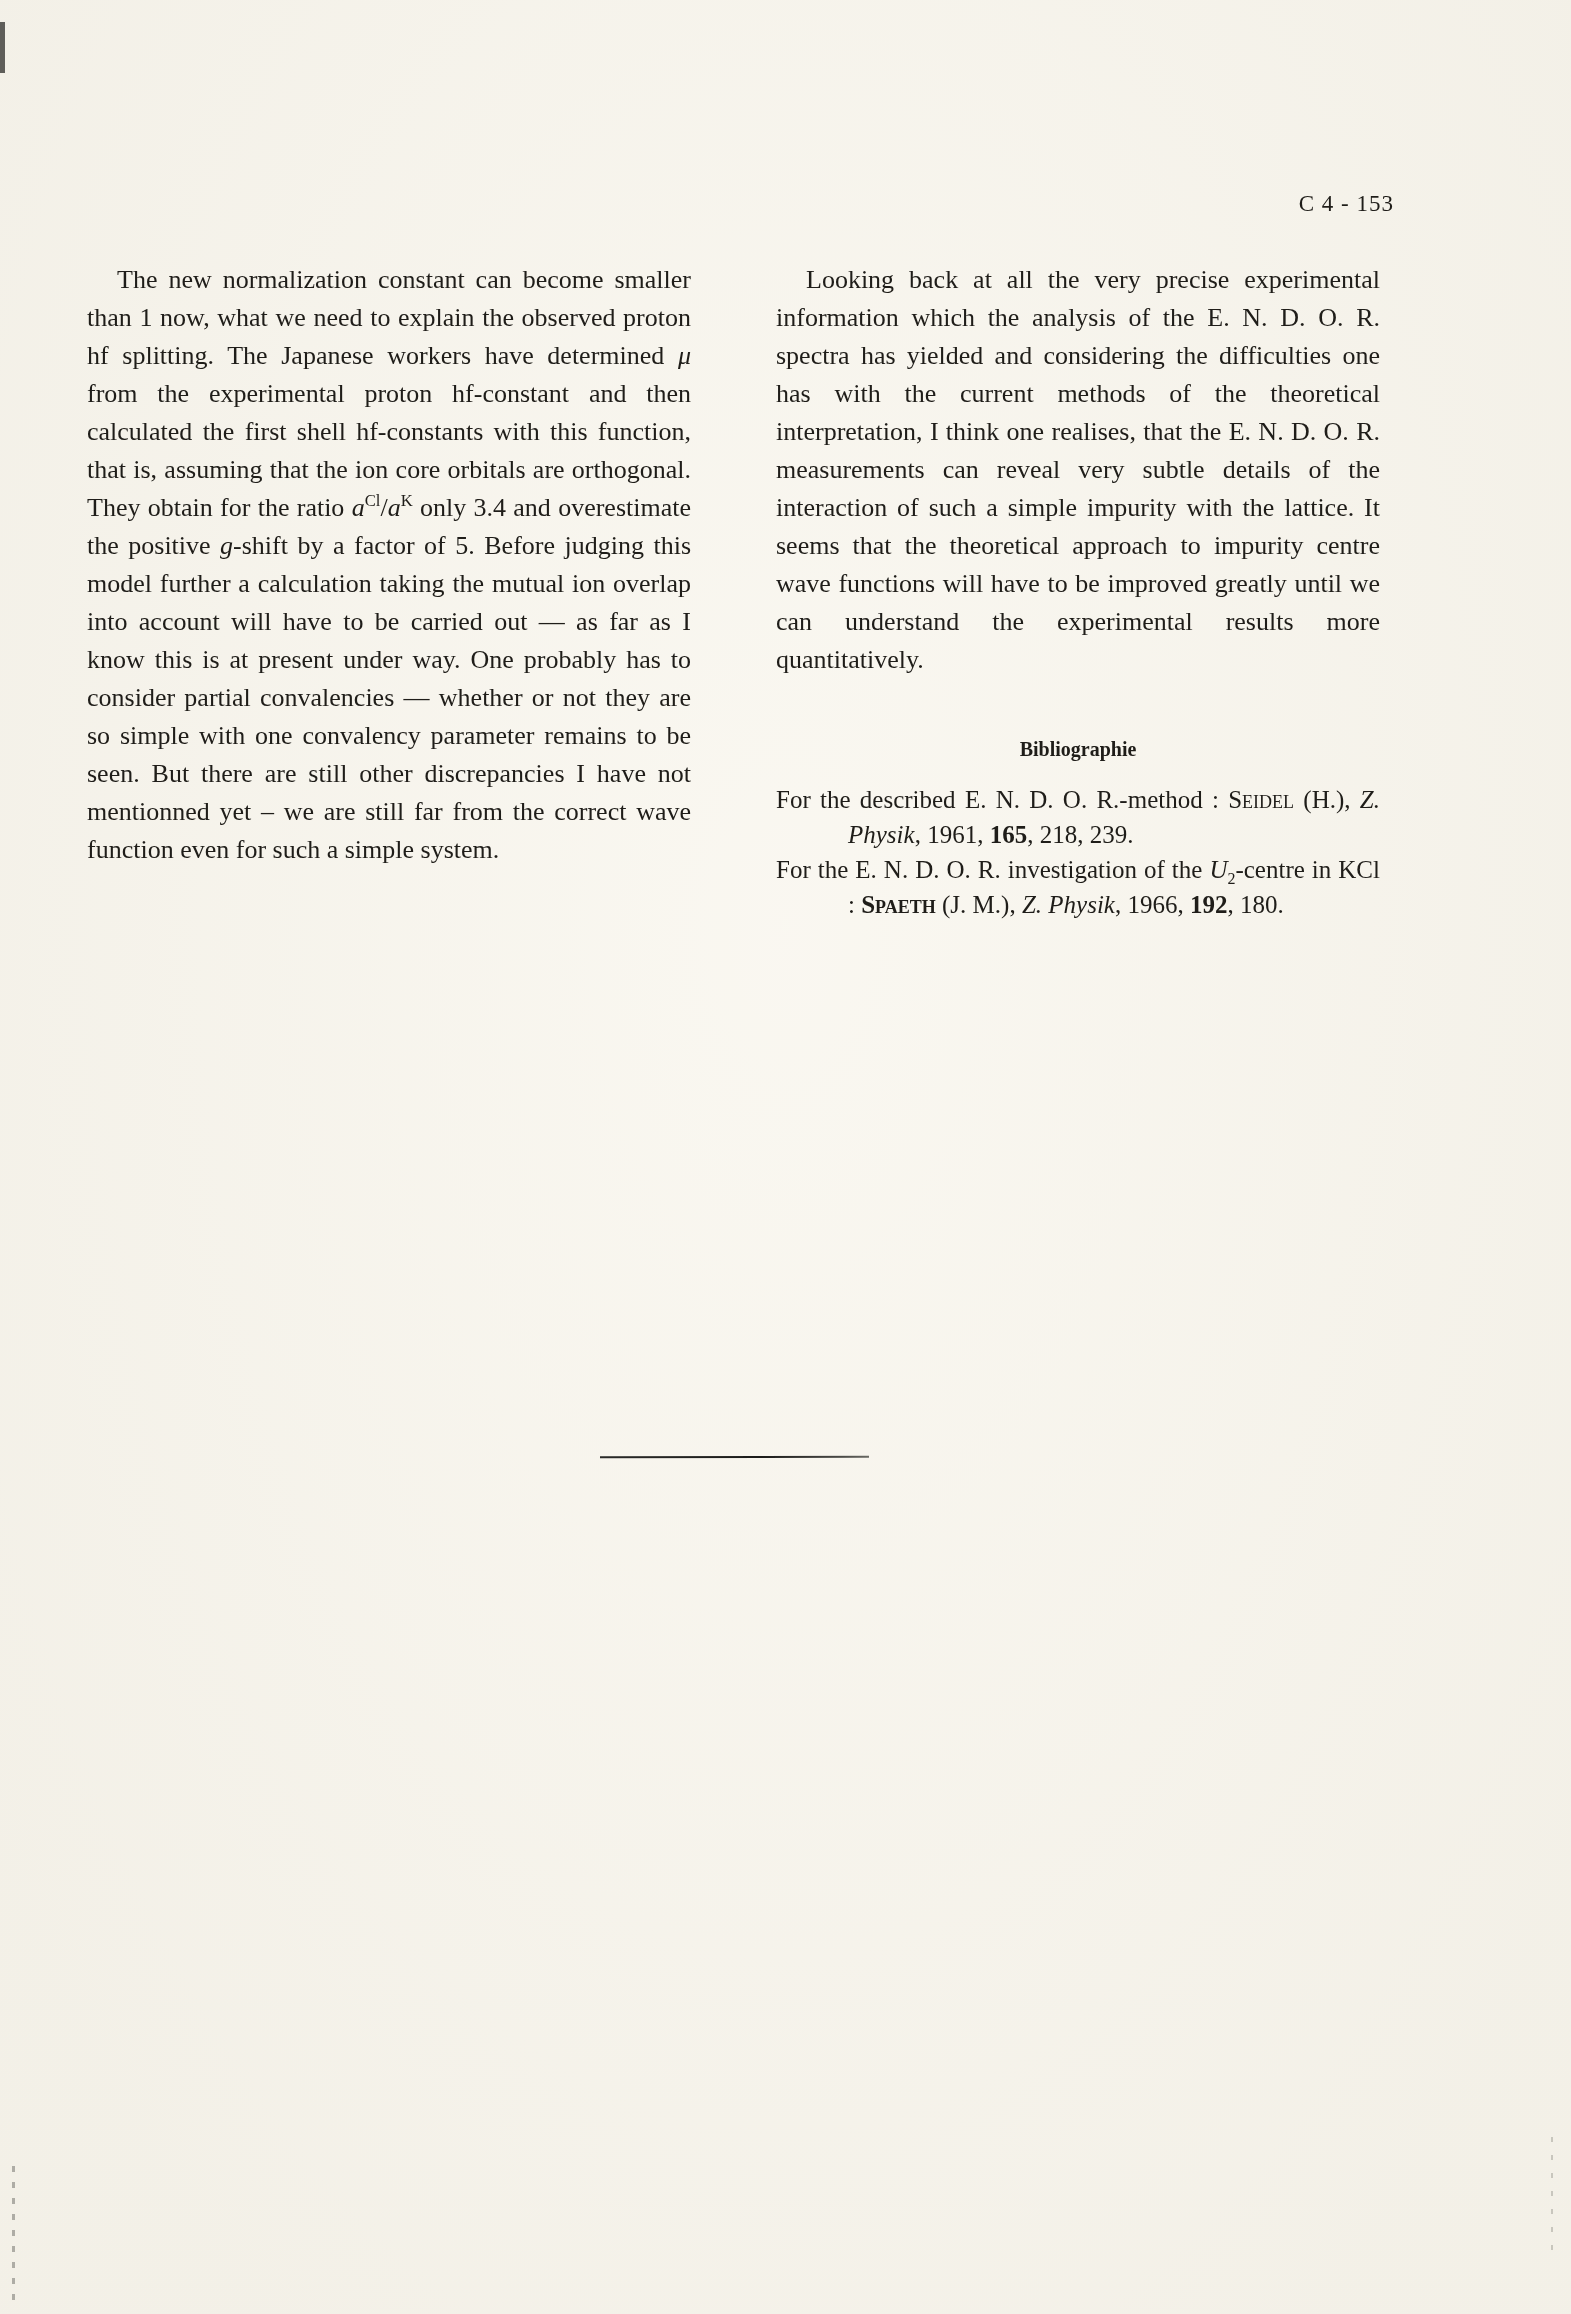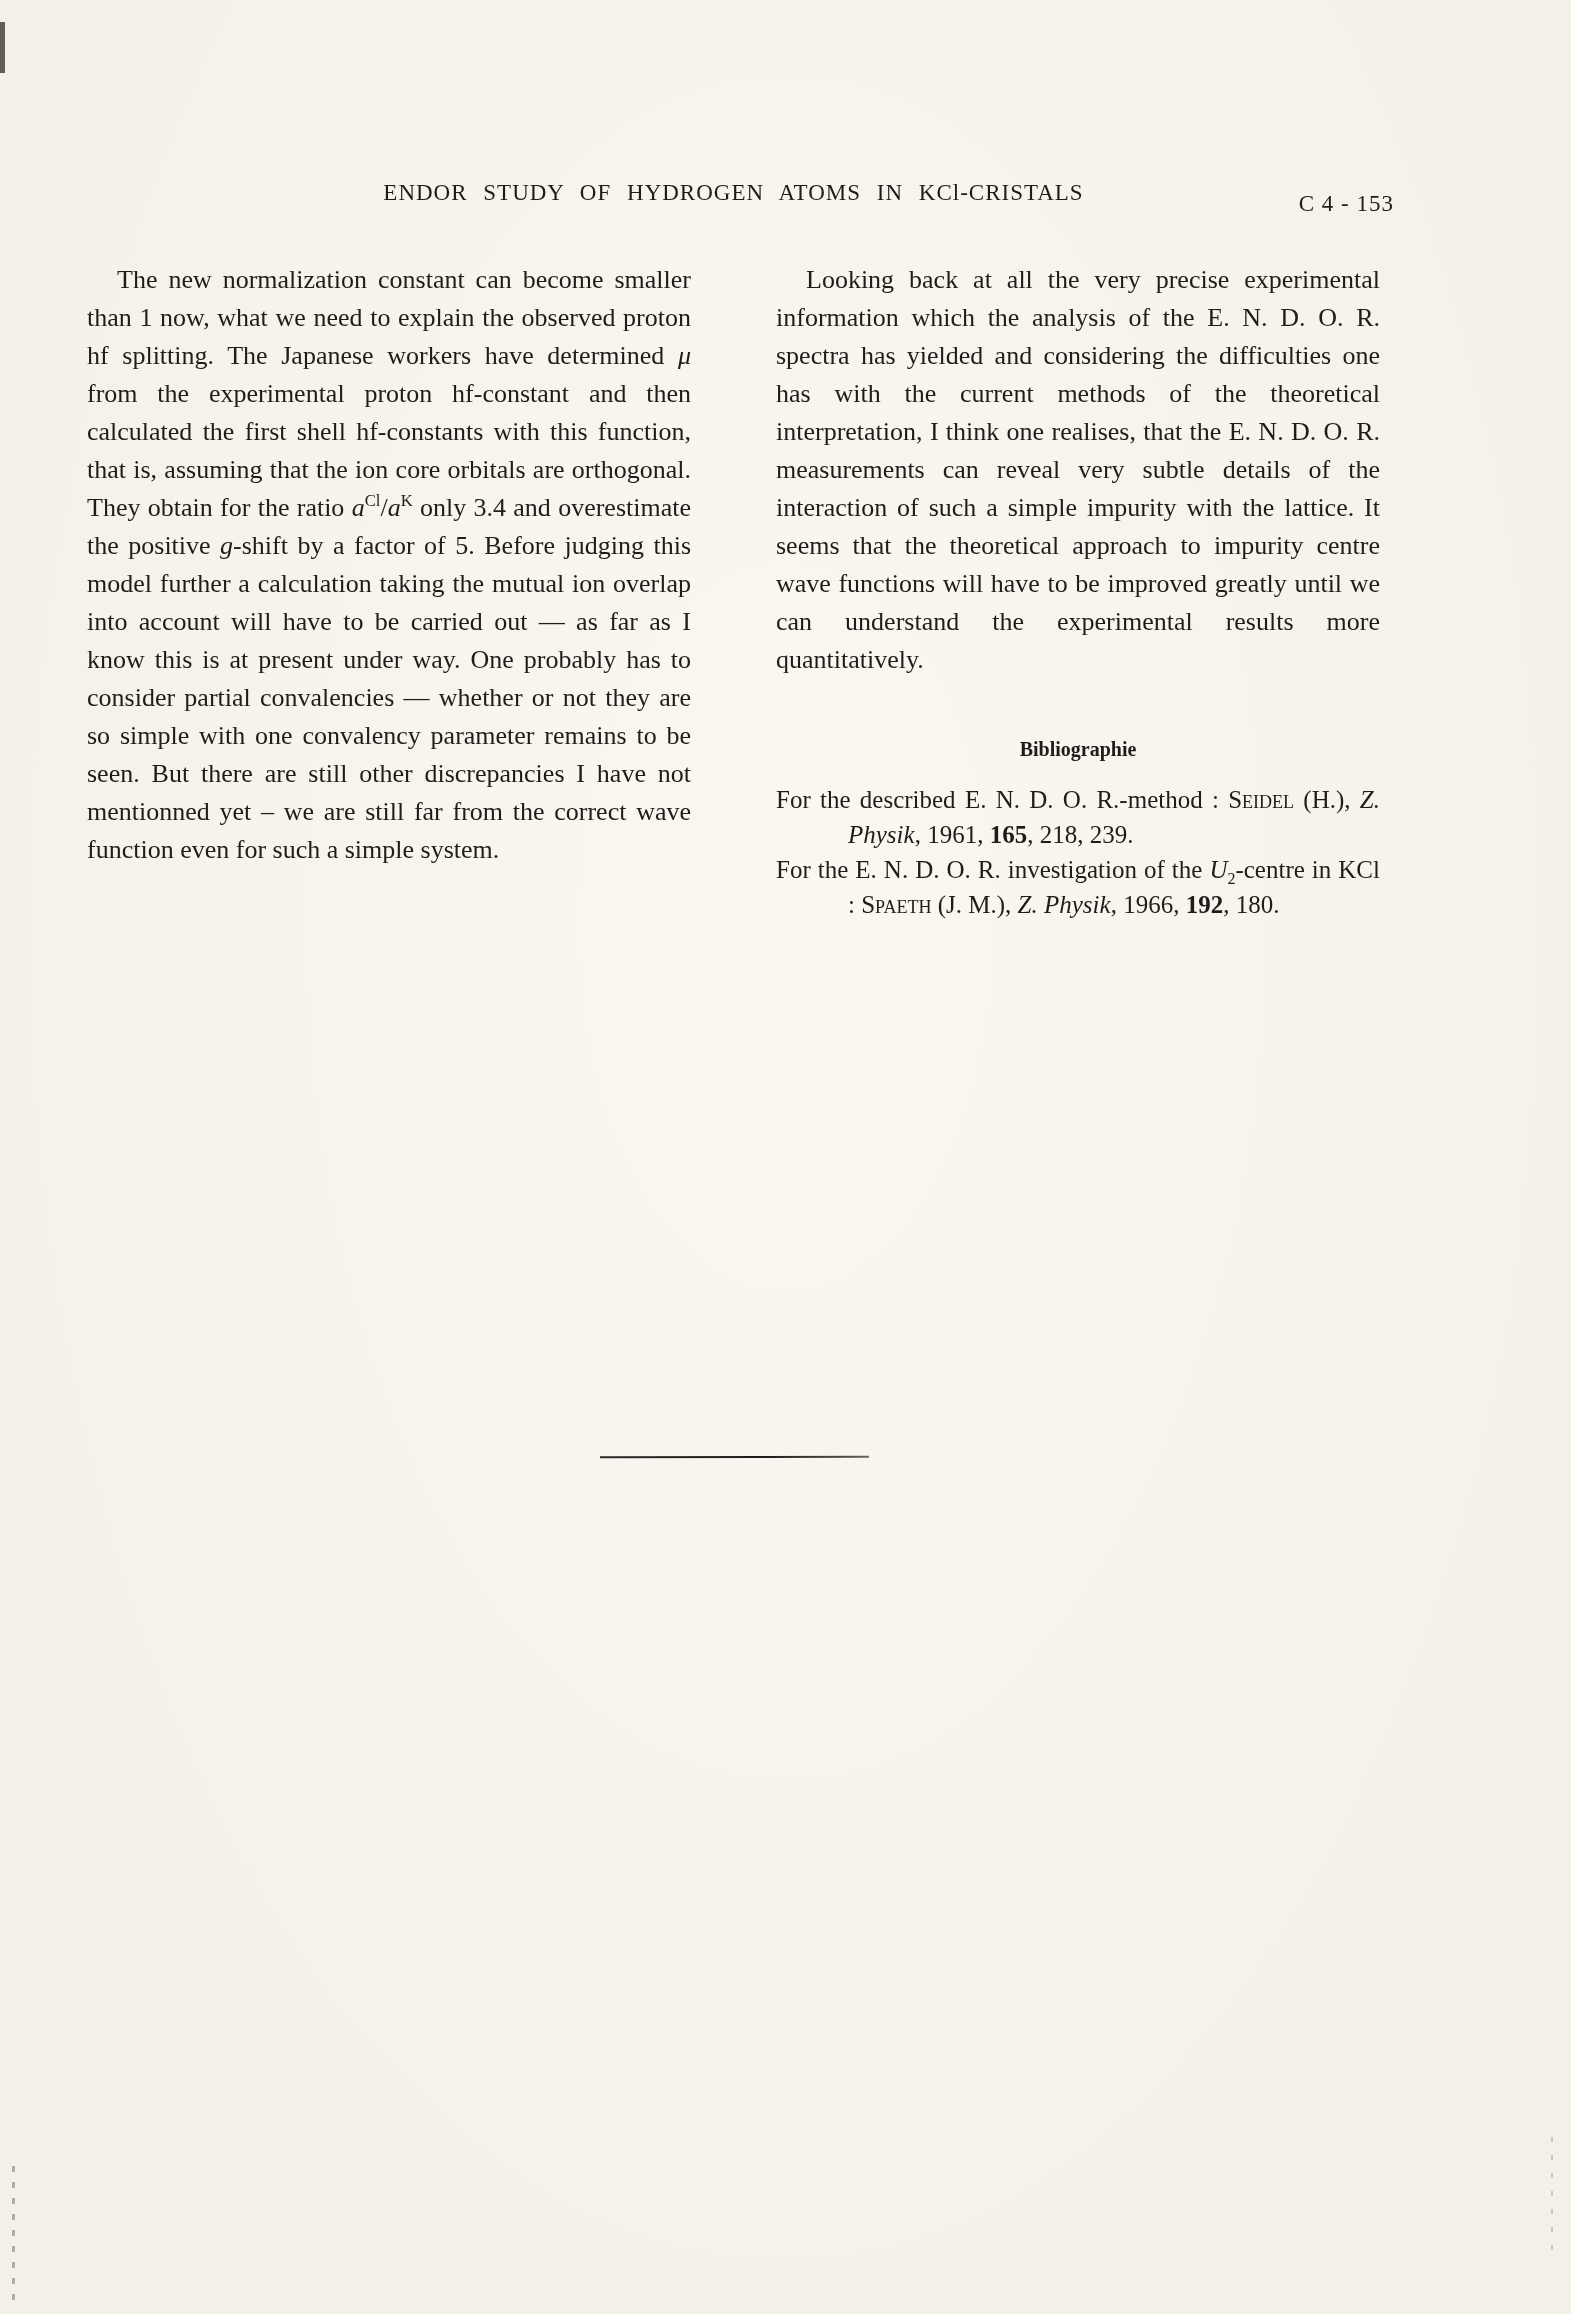--- a/index.html
+++ b/index.html
@@ -96,36 +96,35 @@
   .artifact-bottom-right{
     bottom:59px; right:18px; width:2px; height:119px;
     background:repeating-linear-gradient(to bottom, rgba(120,120,112,0.35) 0 5px, rgba(0,0,0,0) 5px 18px);
   }
 </style>
 </head>
 <body>
 
 <div class="page">
 
-  <div class="running-head">ENDOR STUDY OF HYDROGEN ATOMS IN KCl-CRISTALS</div>
 
   <div class="page-number">C 4 - 153</div>
 
   <div class="column column-left">
     <p class="para"><span>The new normalization constant can become smaller than 1 now, what we need to explain the observed proton hf splitting. The Japanese workers have determined </span><span style="font-style: italic;">μ</span><span> from the experimental proton hf-constant and then calculated the first shell hf-constants with this function, that is, assuming that the ion core orbitals are orthogonal. They obtain for the ratio </span><span style="font-style: italic;">a</span><sup>Cl</sup><span>/</span><span style="font-style: italic;">a</span><sup>K</sup><span> only 3.4 and overestimate the positive </span><span style="font-style: italic;">g</span><span>-shift by a factor of 5. Before judging this model further a calculation taking the mutual ion overlap into account will have to be carried out — as far as I know this is at present under way. One probably has to consider partial convalencies — whether or not they are so simple with one convalency parameter remains to be seen. But there are still other discrepancies I have not mentionned yet – we are still far from the correct wave function even for such a simple system.</span></p>
   </div>
 
   <div class="column column-right">
     <p class="para"><span>Looking back at all the very precise experimental information which the analysis of the E. N. D. O. R. spectra has yielded and considering the difficulties one has with the current methods of the theoretical interpretation, I think one realises, that the E. N. D. O. R. measurements can reveal very subtle details of the interaction of such a simple impurity with the lattice. It seems that the theoretical approach to impurity centre wave functions will have to be improved greatly until we can understand the experimental results more quantitatively.</span></p>
 
     <h3 class="biblio-heading">Bibliographie</h3>
 
     <ul class="biblio-list">
       <li class="biblio-entry"><span>For the described E. N. D. O. R.-method : </span><span style="font-variant: small-caps;">Seidel</span><span> (H.), </span><span style="font-style: italic;">Z. Physik</span><span>, 1961, </span><span style="font-weight: bold;">165</span><span>, 218, 239.</span></li>
-      <li class="biblio-entry"><span>For the E. N. D. O. R. investigation of the </span><span style="font-style: italic;">U</span><sub>2</sub><span>-centre in KCl : </span><span style="font-variant: small-caps;">Spaeth</span><span> (J. M.), </span><span style="font-style: italic;">Z. Physik</span><span>, 1966, </span><span style="font-weight: bold;">192</span><span>, 180.</span></li>
+      <li class="biblio-entry"><span>For the E. N. D. O. R. investigation of the </span><span style="font-style: italic;">U</span><sub>2</sub><span>-centre in KCl : </span><span style="font-variant: small-caps; font-weight: bold;">Spaeth</span><span> (J. M.), </span><span style="font-style: italic;">Z. Physik</span><span>, 1966, </span><span style="font-weight: bold;">192</span><span>, 180.</span></li>
     </ul>
   </div>
 
   <div class="separator-rule"></div>
 
   <div class="artifact artifact-top-left"></div>
   <div class="artifact artifact-bottom-left"></div>
   <div class="artifact artifact-bottom-right"></div>
 
 </div>

